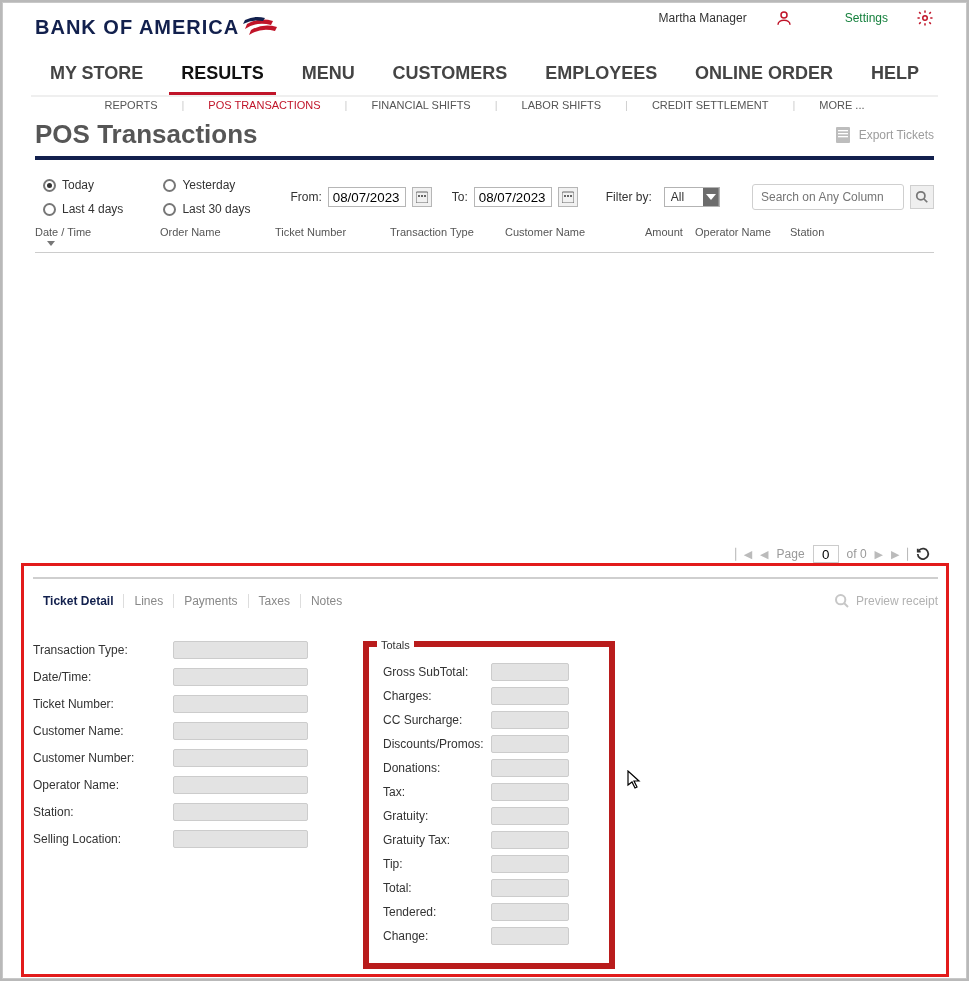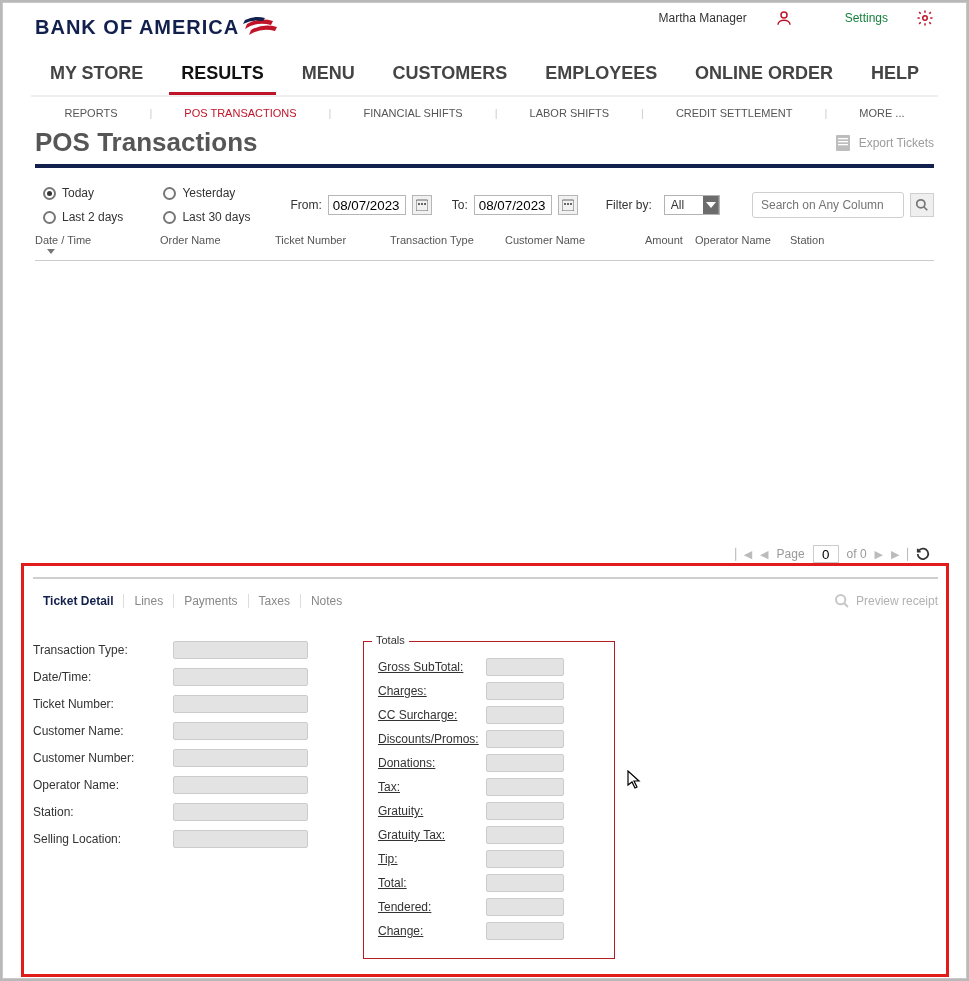--- a/index.html
+++ b/index.html
@@ -56,22 +56,22 @@
     padding: 8px 12px 8px;
     cursor: pointer;
   }
   .nav-primary .item.active {
     border-bottom: 3px solid #c01429;
     color: #111;
   }
   .nav-secondary {
     display: flex;
     justify-content: center;
-    gap: 16px;
-    padding: 10px 0 4px;
+    gap: 8px;
+    padding: 2px 0 4px;
     font-size: 11px;
   }
   .nav-secondary .sep { color: #ccc; padding: 0 16px; }
   .nav-secondary .sitem { color: #555; cursor: pointer; }
   .nav-secondary .sitem.active { color: #c01429; }
   .page-header {
     display: flex;
     justify-content: space-between;
     align-items: center;
     margin: 4px 32px 6px 32px;
@@ -202,25 +202,24 @@
   .field-col { width: 300px; }
   .field-row {
     display: flex; align-items: center; margin-bottom: 9px; font-size: 12px;
   }
   .field-row label { width: 140px; color: #333; }
   .field-row .val {
     flex: 1; height: 18px; background: #e3e3e3; border: 1px solid #ccc; border-radius: 2px;
     max-width: 135px;
   }
   .totals-box {
-    border: 1px solid #b91c1c;
+    border: 6px solid #b91c1c;
     padding: 16px 28px 12px 14px;
     position: relative;
     width: 252px;
-    text-decoration: underline;
   }
   .totals-box .legend {
     position: absolute; top: -8px; left: 8px; background: #fff; padding: 0 4px;
     font-size: 11px; color: #333;
   }
   .tot-row { display: flex; align-items: center; margin-bottom: 6px; font-size: 12px; }
   .tot-row label { width: 108px; }
   .tot-row .val { width: 78px; height: 18px; background: #e3e3e3; border: 1px solid #ccc; border-radius: 2px; }
 
   svg { display: block; }
@@ -296,21 +295,21 @@
   <div class="thick-line"></div>
 
   <div class="filters">
     <div class="radio-block">
       <div class="radio-row">
         <span class="radio-circle checked"></span>
         <span>Today</span>
       </div>
       <div class="radio-row">
         <span class="radio-circle"></span>
-        <span>Last 2 days</span>
+        <span>Last 4 days</span>
       </div>
     </div>
     <div class="radio-block">
       <div class="radio-row">
         <span class="radio-circle"></span>
         <span>Yesterday</span>
       </div>
       <div class="radio-row">
         <span class="radio-circle"></span>
         <span>Last 30 days</span>

